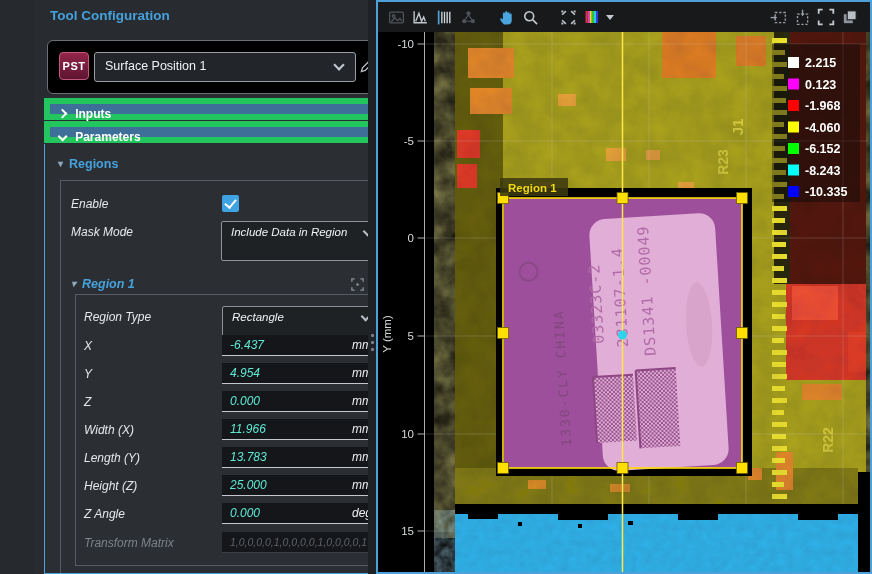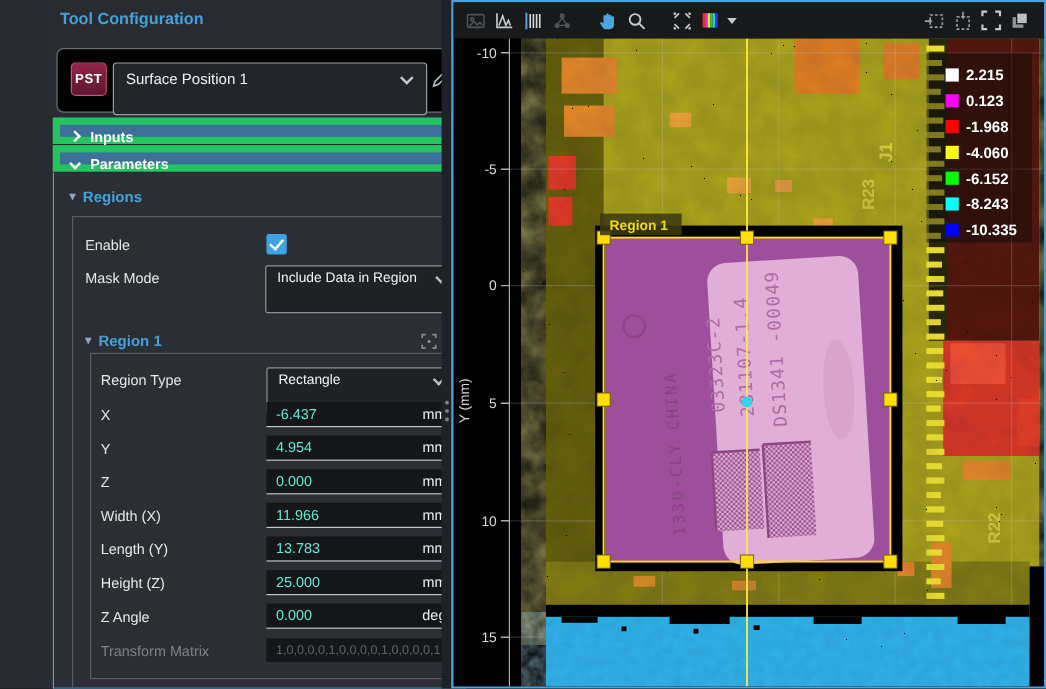--- a/index.html
+++ b/index.html
@@ -13,41 +13,41 @@
   .chev{display:inline-block;border:solid #d4d8db;border-width:0 2.5px 2.5px 0;padding:3px;}
   .chev.left{transform:rotate(135deg);margin-top:3px;}
   .chev.right{transform:rotate(-45deg);}
   .chev.down{transform:rotate(45deg);}
 
   .tool-box{position:absolute;left:13px;top:40px;width:338px;height:52px;background:#000000;
             border:1px solid #6a7076;border-radius:6px;}
   .pst-badge{position:absolute;left:11px;top:11px;width:28px;height:26px;border-radius:4px;
              background:linear-gradient(#93254a,#5d1530);border:1px solid #c4577d;
              color:#fff;font-size:11px;font-weight:bold;text-align:center;line-height:26px;letter-spacing:.5px;}
-  .tool-dd{position:absolute;left:46px;top:11px;width:262px;height:44px;background:#22262a;
+  .tool-dd{position:absolute;left:46px;top:11px;width:262px;height:30px;background:#22262a;
            border:1px solid #989ea3;border-radius:3px;line-height:27px;padding-left:10px;
            font-size:12.5px;color:#f0f2f4;box-sizing:border-box;cursor:pointer;}
   .tool-dd .dd-chev{position:absolute;right:12px;top:8px;border-color:#c3c9cf;border-width:0 2px 2px 0;padding:3px;}
   .pencil-btn{position:absolute;right:8px;top:16px;width:20px;height:20px;cursor:pointer;}
 
   .sec-header{position:absolute;left:10px;width:344px;height:22px;background:#3e6f99;
               border:6px solid #22c55e;box-sizing:border-box;font-size:12px;font-weight:bold;
               color:#fff;line-height:21px;cursor:pointer;}
   .sec-header .chev{border-color:#fff;border-width:0 2px 2px 0;padding:2.6px;margin:0 9px 1px 9px;}
   #sec-inputs{top:98px;}
   #sec-params{top:121px;}
 
   .params-body{position:absolute;left:10px;top:144px;width:344px;bottom:0;background:#2b2f33;
                border:1px solid #4da3dc;border-top:none;box-sizing:border-box;overflow:hidden;}
   .sub-header{position:absolute;font-size:12.5px;font-weight:bold;color:#45a1dc;cursor:pointer;}
   .tri{color:#8fa8bd;font-size:10px;margin-right:6px;vertical-align:1px;}
   .regions-hdr{left:13px;top:13px;}
 
   .group{position:absolute;border:1px solid #565c62;}
-  .outer-group{left:15px;top:36px;right:8px;bottom:-2px;}
+  .outer-group{left:15px;top:36px;right:8px;bottom:-2px;font-style:italic;}
   .inner-group{left:14px;top:113px;right:2px;height:270px;}
 
   .row{position:absolute;left:0;right:0;height:22px;}
   .row .lbl{position:absolute;left:10px;top:0;font-size:12px;color:#e6e8ea;line-height:22px;}
   .inner-group .row .lbl{left:8px;}
   .lbl.dim{color:#7d838a;}
 
   .checkbox{position:absolute;left:161px;top:2px;width:17px;height:17px;background:#3fa3e3;
             border-radius:2px;cursor:pointer;}
   .checkbox .mark{position:absolute;left:5px;top:2px;width:5px;height:9px;

